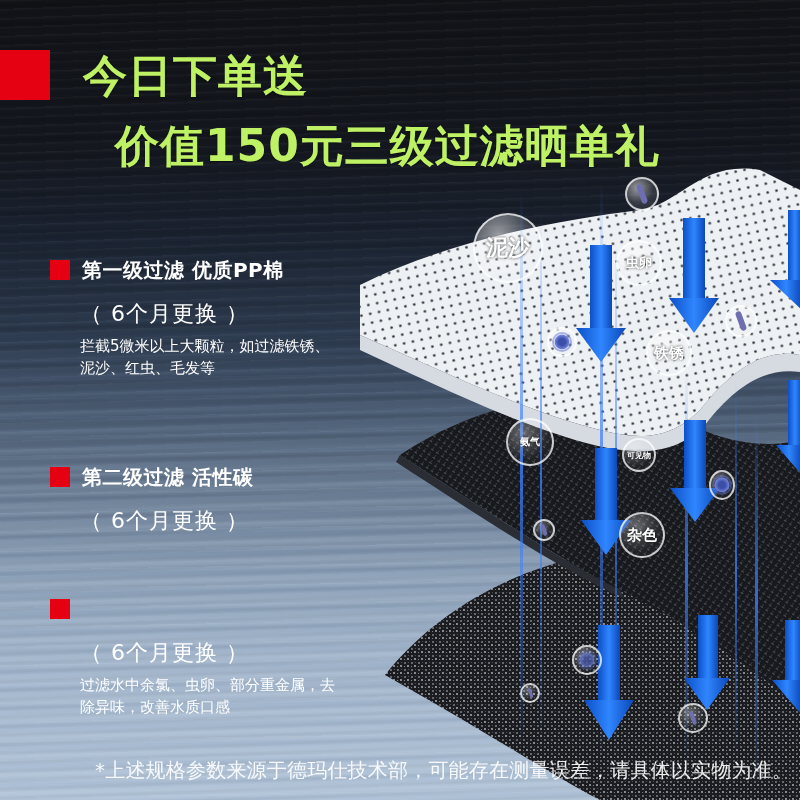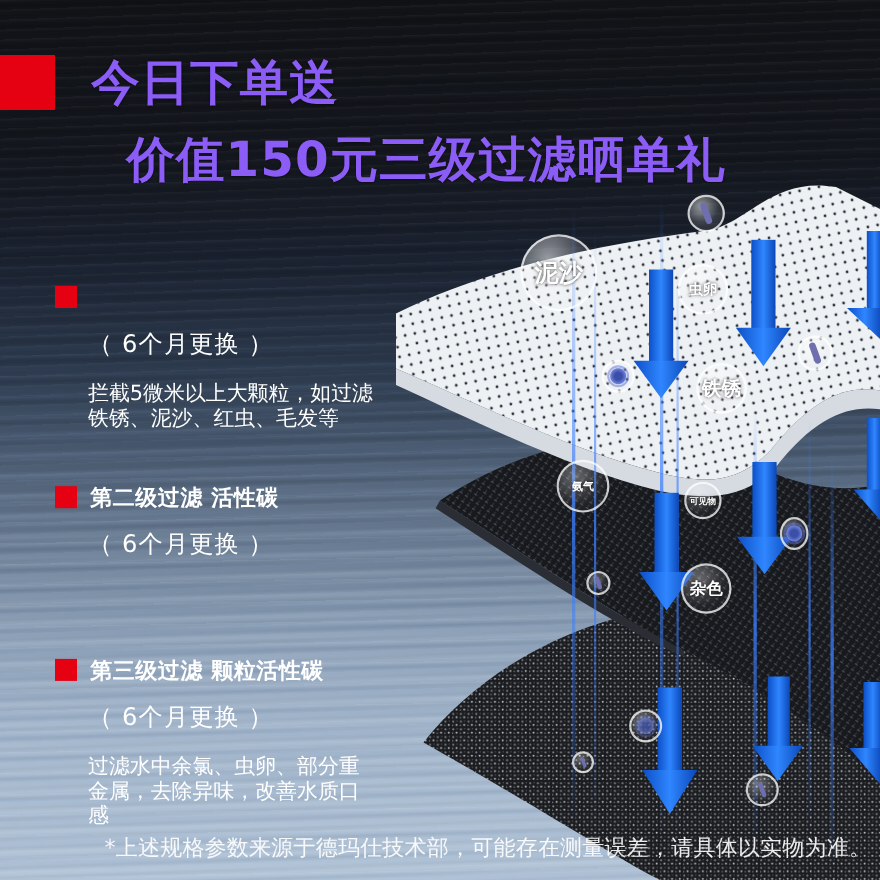--- a/index.html
+++ b/index.html
@@ -21,37 +21,37 @@
       repeating-linear-gradient(179deg, rgba(255,255,255,0.08) 0px, rgba(255,255,255,0) 2px, rgba(0,0,0,0.08) 5px, rgba(255,255,255,0) 11px, rgba(255,255,255,0.06) 14px, rgba(0,0,0,0) 19px);
     mix-blend-mode: overlay;
   }
 
   
   .red-block {
     position: absolute; left: 0; top: 50px; width: 50px; height: 50px;
     background: #e50012;
   }
   .headline {
-    position: absolute; left: 83px; color: #8b5cf6; font-weight: bold;
+    position: absolute; left: 83px; color: #bef264; font-weight: bold;
     font-family: "DejaVu Sans", sans-serif;
     letter-spacing: 1px;
     text-shadow: 0 1px 2px rgba(0,0,0,0.4);
   }
   .headline.l1 { top: 50px; font-size: 44px; line-height: 52px; }
   .headline.l2 { top: 118px; font-size: 44px; line-height: 56px; margin-left: 32px; }
 
   
   .stage { position: absolute; left: 50px; color: #ffffff; width: 320px; }
   .stage .title-row { display: flex; align-items: center; height: 26px; }
   .stage .bullet { width: 20px; height: 20px; background: #e50012; margin-right: 12px; flex: none; }
   .stage .title { font-size: 20px; font-weight: bold; white-space: nowrap; letter-spacing: 0.5px; }
   .stage .period { margin-left: 30px; margin-top: 16px; font-size: 22px; line-height: 30px; font-weight: normal; letter-spacing: 1px; }
-  .stage .desc { margin-left: 30px; margin-top: 18px; font-size: 19px; line-height: 22px; width: 260px; }
+  .stage .desc { margin-left: 30px; margin-top: 6px; font-size: 15px; line-height: 22px; width: 260px; }
   .s1 { top: 257px; }
-  .s2 { top: 439px; }
+  .s2 { top: 464px; }
   .s3 { top: 596px; }
 
   .disclaimer {
     position: absolute; left: 95px; top: 757px; font-size: 20px; color: rgba(255,255,255,0.9);
     white-space: nowrap; letter-spacing: 0.2px;
   }
 
   
   .illus { position: absolute; left: 340px; top: 150px; width: 460px; height: 650px; }
   .bubble {
@@ -172,21 +172,21 @@
   </div>
   <div class="bubble" style="left:285px;top:27px;width:34px;height:34px;">
       <div class="germ"></div>
     </div>
   <div class="bubble" style="left:276px;top:90px;width:46px;height:46px;font-size:13px;">
     <span>虫卵</span>
   </div>
   <div class="bubble" style="left:207px;top:177px;width:30px;height:30px;">
       <div class="virus"></div>
     </div>
-  <div class="bubble" style="left:293px;top:180px;width:46px;height:46px;font-size:18px;justify-content:center;">
+  <div class="bubble" style="left:306px;top:180px;width:46px;height:46px;font-size:15px;justify-content:center;">
     <span>铁锈</span>
   </div>
   <div class="bubble" style="left:385px;top:155px;width:32px;height:32px;">
       <div class="germ"></div>
     </div>
 
   <div class="bubble dark" style="left:166px;top:268px;width:48px;height:48px;font-size:10px;">
     <span>氨气</span>
   </div>
   <div class="bubble dark" style="left:282px;top:288px;width:34px;height:34px;font-size:8px;font-family:Liberation Serif, serif;">
@@ -209,35 +209,35 @@
       <div class="germ" style="height:10px;width:3px;"></div>
     </div>
   <div class="bubble dark" style="left:338px;top:553px;width:30px;height:30px;">
       <div class="germ" style="height:14px;width:4px;"></div>
     </div>
 </div>
 
 <div class="stage s1">
   <div class="title-row">
     <div class="bullet"></div>
+    <div class="title">第一级过滤 优质PP棉</div>
   </div>
   <div class="period">（ 6个月更换 ）</div>
   <div class="desc">拦截5微米以上大颗粒，如过滤铁锈、泥沙、红虫、毛发等</div>
 </div>
 
 <div class="stage s2">
   <div class="title-row">
     <div class="bullet"></div>
     <div class="title">第二级过滤 活性碳</div>
   </div>
   <div class="period">（ 6个月更换 ）</div>
 </div>
 
 <div class="stage s3">
   <div class="title-row">
     <div class="bullet"></div>
-    <div class="title">第三级过滤 颗粒活性碳</div>
   </div>
   <div class="period">（ 6个月更换 ）</div>
   <div class="desc">过滤水中余氯、虫卵、部分重金属，去除异味，改善水质口感</div>
 </div>
 
 <div class="disclaimer">*上述规格参数来源于德玛仕技术部，可能存在测量误差，请具体以实物为准。</div>
 
 </body></html>

